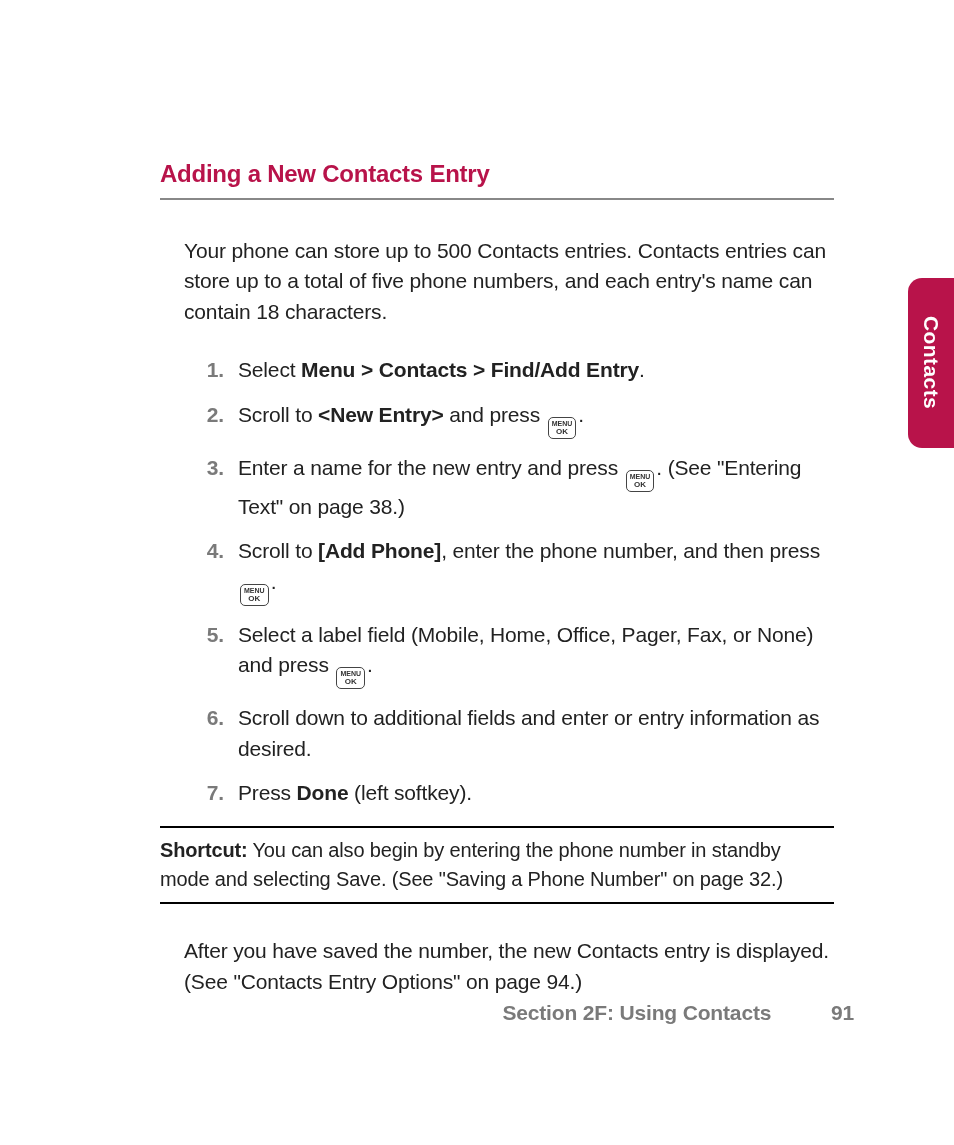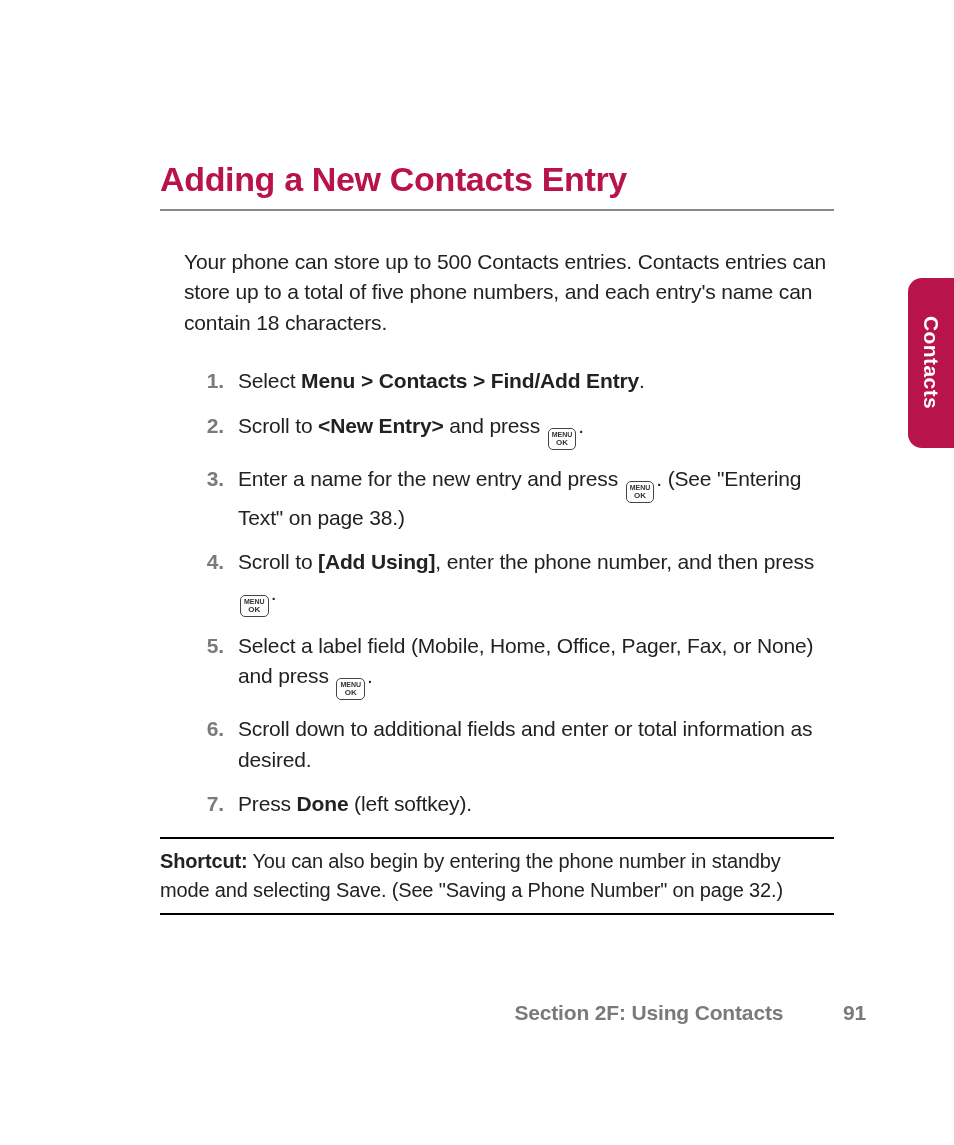--- a/index.html
+++ b/index.html
@@ -13,21 +13,21 @@
   .page {
     position: relative;
     width: 954px;
     height: 1145px;
     box-sizing: border-box;
     padding: 160px 120px 0 160px;
   }
 
   
   h1.chapter-title {
-    font-size: 34px;
+    font-size: 24px;
     font-weight: 700;
     color: #b8134a; 
     letter-spacing: -0.01em;
     margin: 0 0 10px 0;
   }
   .title-rule {
     border: 0;
     border-top: 2px solid #888;
     margin: 0 0 36px 0;
   }
@@ -101,21 +101,21 @@
     line-height: 1.45;
   }
 
   .after {
     margin-bottom: 24px;
   }
 
   
   .footer {
     position: absolute;
-    right: 88px;
+    right: 100px;
     bottom: 120px;
     font-weight: 700;
     color: #7a7a7a;
     font-size: 21px;
   }
   .footer .sec { margin-right: 54px; }
 
   
   .side-tab {
     position: absolute;
@@ -169,46 +169,47 @@
         </li>
         <li>
           <div class="num">3.</div>
           <div class="txt">Enter a name for the new entry and press <span class="key">
               <span class="k1">MENU</span>
               <span class="k2">OK</span>
             </span>. (See "Entering Text" on page 38.)</div>
         </li>
         <li>
           <div class="num">4.</div>
-          <div class="txt">Scroll to <span class="b">[Add Using]</span>, enter the phone number, and then press <span class="key">
+          <div class="txt">Scroll to <span class="b">[Add Phone]</span>, enter the phone number, and then press <span class="key">
               <span class="k1">MENU</span>
               <span class="k2">OK</span>
             </span>.</div>
         </li>
         <li>
           <div class="num">5.</div>
           <div class="txt">Select a label field (Mobile, Home, Office, Pager, Fax, or None) and press <span class="key">
               <span class="k1">MENU</span>
               <span class="k2">OK</span>
             </span>.</div>
         </li>
         <li>
           <div class="num">6.</div>
-          <div class="txt">Scroll down to additional fields and enter or total information as desired.</div>
+          <div class="txt">Scroll down to additional fields and enter or entry information as desired.</div>
         </li>
         <li>
           <div class="num">7.</div>
           <div class="txt">Press <span class="b">Done</span> (left softkey).</div>
         </li>
       </ol>
 
     <div class="shortcut">
       <span class="b">Shortcut:</span><span> You can also begin by entering the phone number in standby mode and selecting Save. (See "Saving a Phone Number" on page 32.)</span>
     </div>
 
+    <div class="after">After you have saved the number, the new Contacts entry is displayed. (See "Contacts Entry Options" on page 94.)</div>
 
   </div>
 
   <div class="footer">
     <span class="sec">Section 2F: Using Contacts</span>
     <span>91</span>
   </div>
 
 </div>
 

